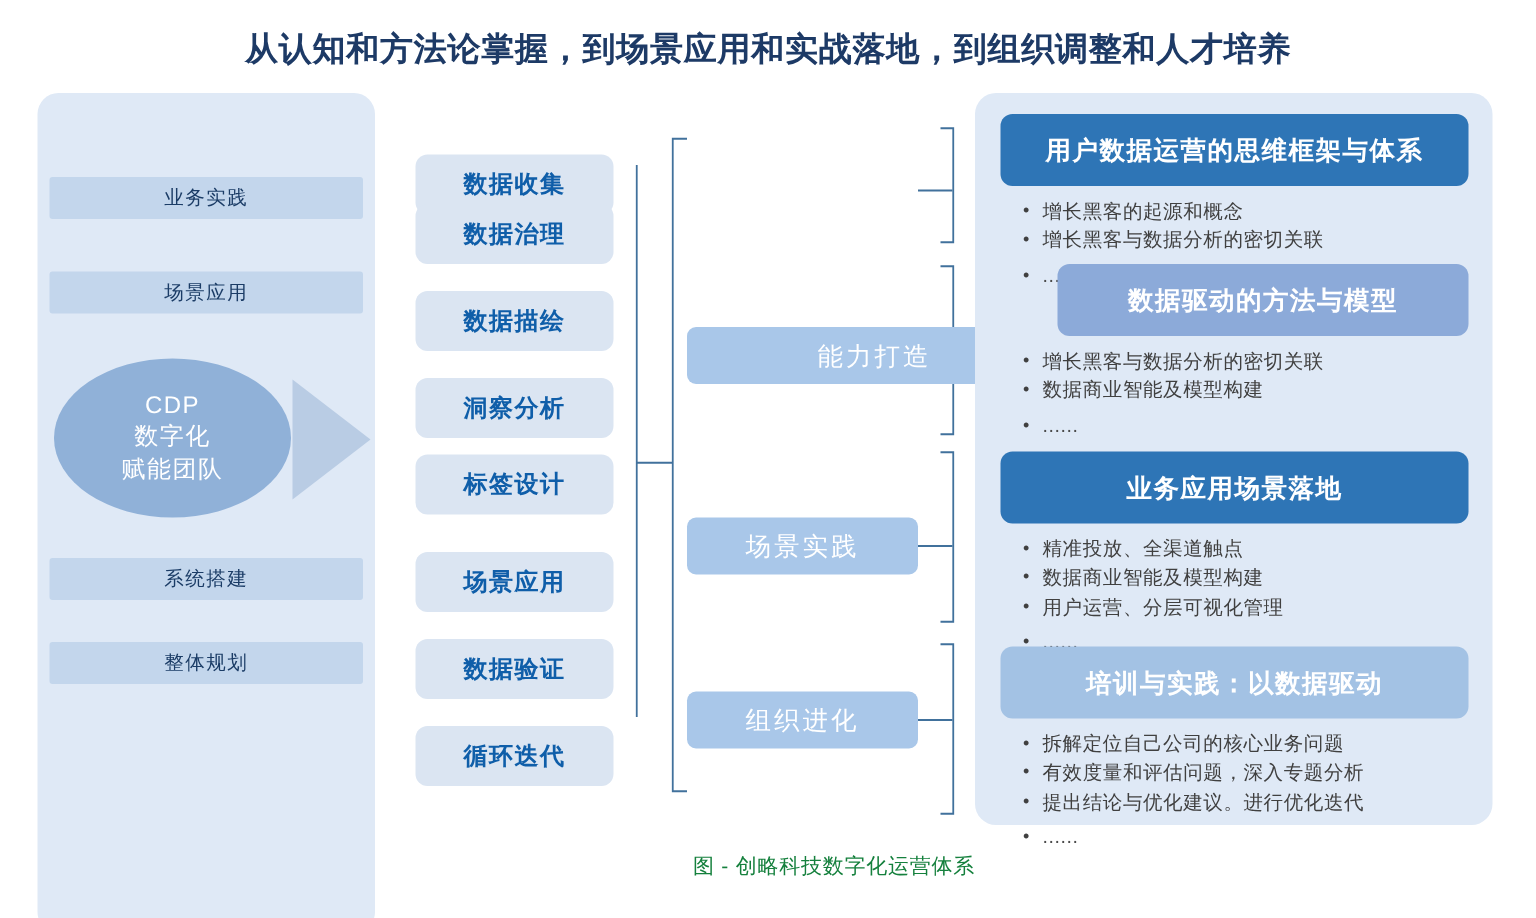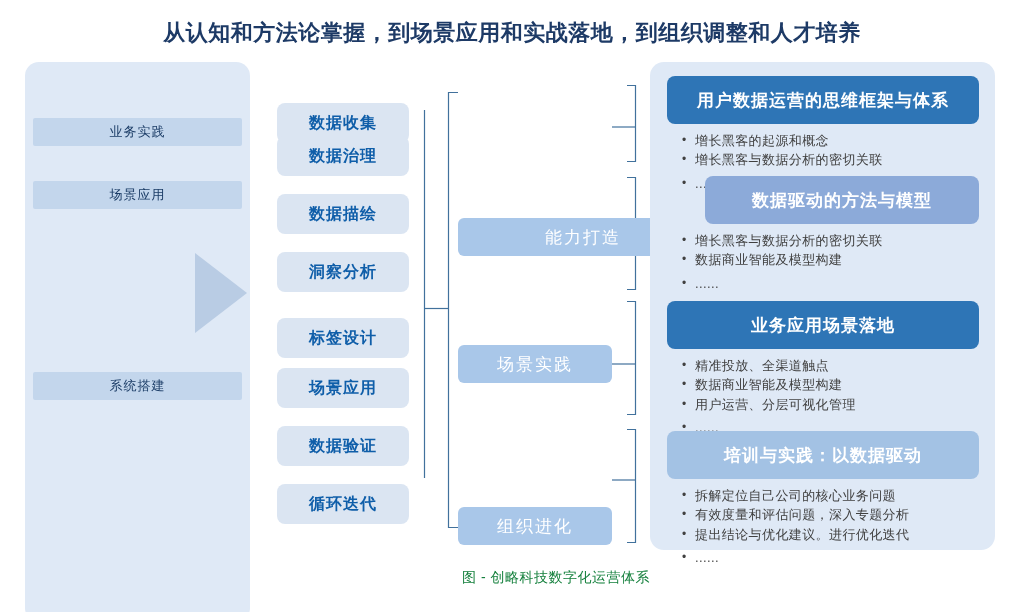--- a/index.html
+++ b/index.html
@@ -78,50 +78,54 @@
 </head>
 <body>
 
 <div id="stage">
 
   <div class="abs title">从认知和方法论掌握，到场景应用和实战落地，到组织调整和人才培养</div>
 
   <div id="left-panel" class="abs panel">
     <div class="bar" style="top:56px;">业务实践</div>
     <div class="bar" style="top:119px;">场景应用</div>
+    <div class="ellipse">CDP
+数字化
+赋能团队</div>
     <div class="arrow-right"></div>
     <div class="bar" style="top:310px;">系统搭建</div>
+    <div class="bar" style="top:366px;">整体规划</div>
   </div>
 
   <div class="pill" style="top:78px;margin-top:25px;">数据收集</div>
   <div class="pill" style="top:136px;">数据治理</div>
   <div class="pill" style="top:194px;">数据描绘</div>
   <div class="pill" style="top:252px;">洞察分析</div>
-  <div class="pill" style="top:318px;">标签设计</div>
+  <div class="pill" style="top:303px;">标签设计</div>
   <div class="pill" style="top:368px;">场景应用</div>
   <div class="pill" style="top:426px;">数据验证</div>
   <div class="pill" style="top:484px;">循环迭代</div>
 
   <svg id="connectors" class="abs" width="1024" height="612">
     <path d="M424.5,110 V478"></path>
     <path d="M424.5,308.5 H448"></path>
     <path d="M458,92.5 H448.5 V527.5 H458"></path>
     <path d="M612,127 H635"></path>
     <path d="M627,85.5 H635.5 V161.5 H627"></path>
     <path d="M612,237 H635"></path>
     <path d="M627,177.5 H635.5 V289.5 H627"></path>
     <path d="M612,364 H635"></path>
     <path d="M627,301.5 H635.5 V414.5 H627"></path>
     <path d="M612,480 H635"></path>
     <path d="M627,429.5 H635.5 V542.5 H627"></path>
   </svg>
 
   <div class="stage-box" style="top:218px;padding-left:48px;">能力打造</div>
   <div class="stage-box" style="top:345px;">场景实践</div>
-  <div class="stage-box" style="top:461px;margin-top:46px;">组织进化</div>
+  <div class="stage-box" style="top:461px;">组织进化</div>
 
   <div id="right-panel" class="abs panel"></div>
 
   <div class="section" style="top:76px;">
     <div class="sec-header dark">用户数据运营的思维框架与体系</div>
     <ul class="bullets">
       <li>增长黑客的起源和概念</li>
       <li>增长黑客与数据分析的密切关联</li>
       <li class="more">......</li>
     </ul>

